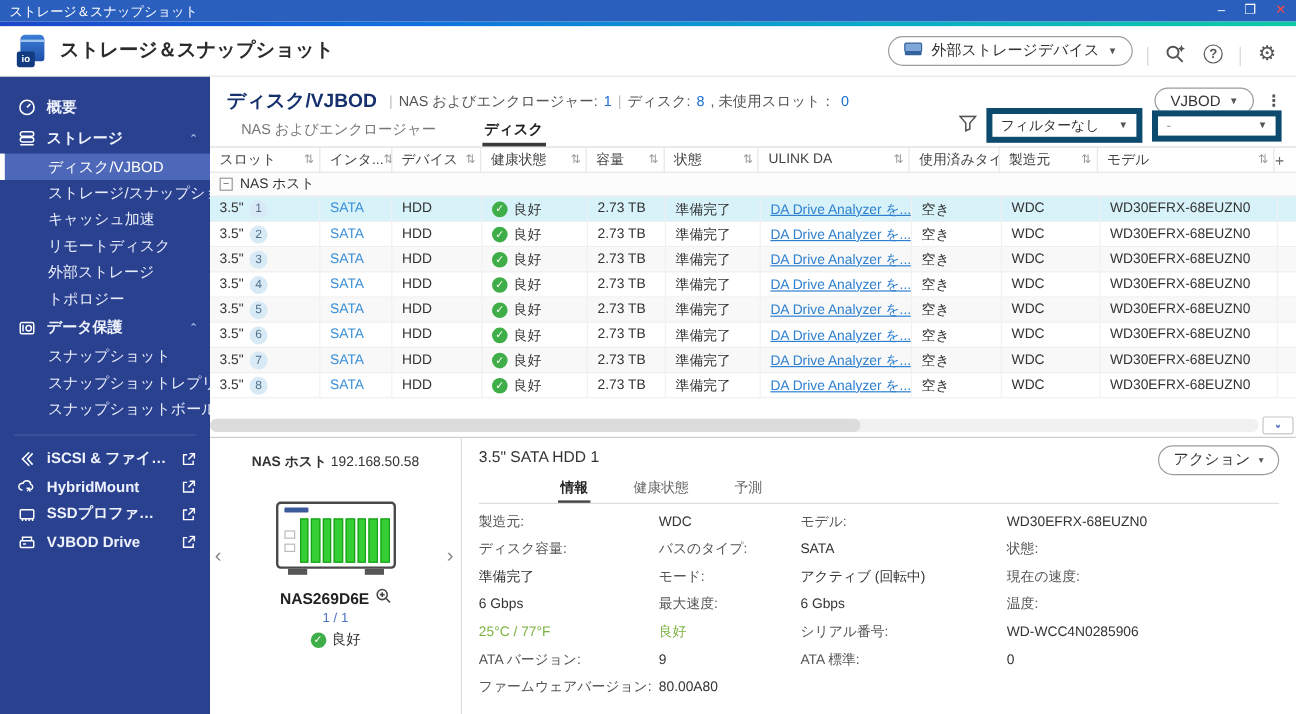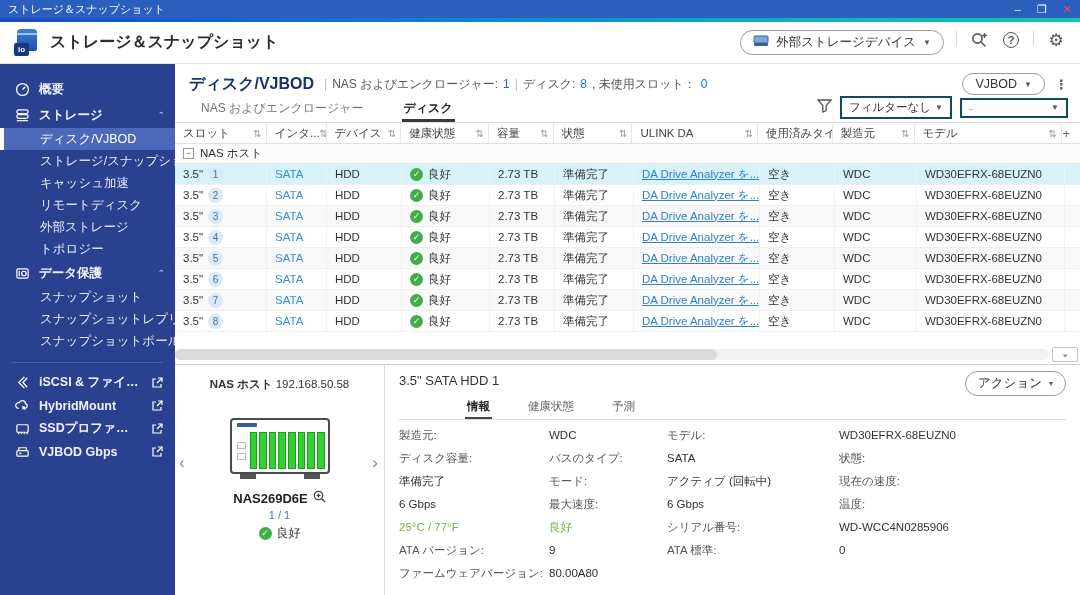--- a/index.html
+++ b/index.html
@@ -14,21 +14,21 @@
   .wctrl-close { color:#ff4b3e; font-weight:bold; }
   .accentline { height:4px; background:linear-gradient(to right,#1c46c8,#1173dd,#0aa9c9,#10c9a6); }
 
   
   .appheader { height:42px; background:#fff; display:flex; align-items:center; padding:0 14px; border-bottom:1px solid #e3e3e3; }
   .appicon { width:27px; height:27px; position:relative; margin-right:9px; }
   .appicon .db { position:absolute; left:3px; top:0; width:20px; height:22px; background:linear-gradient(#3d7fd6,#1f4fa8); border-radius:4px 4px 2px 2px; }
   .appicon .db:before { content:""; position:absolute; left:0; top:4px; right:0; height:2px; background:#9cc4ef; }
   .appicon .badge { position:absolute; left:0; bottom:0; width:15px; height:13px; background:#123a7e; color:#fff; font-size:8px; font-weight:bold; text-align:center; line-height:13px; border-radius:2px; }
   .apptitle { font-size:16px; font-weight:bold; color:#2b2b2b; flex:1; }
-  .hdr-right { display:flex; align-items:flex-start; gap:12px; }
+  .hdr-right { display:flex; align-items:flex-end; gap:12px; }
   .pill-btn { border:1px solid #9c9c9c; border-radius:13px; background:#fff; display:flex; align-items:center; gap:7px; padding:3px 12px; font-size:12.5px; color:#333; cursor:pointer; }
   .caret { font-size:8px; color:#555; }
   .vsep { width:1px; height:16px; background:#d5d5d5; }
   .hicon { width:20px; height:20px; display:flex; align-items:center; justify-content:center; color:#555; cursor:pointer; }
   .help-circle { width:16px; height:16px; border:1.5px solid #555; border-radius:50%; font-size:11px; font-weight:bold; display:flex; align-items:center; justify-content:center; color:#555; }
   .gear-glyph { font-size:17px; color:#555; }
 
   
   .mainrow { position:absolute; top:64px; left:0; right:0; bottom:0; display:flex; }
 
@@ -53,21 +53,21 @@
   .page-stats { font-size:12px; color:#555; margin-left:10px; display:flex; align-items:center; gap:5px; }
   .stat-num { color:#1a6fd4; }
   .stat-sep { color:#bbb; }
   .ph-right { margin-left:auto; display:flex; align-items:center; gap:10px; }
   .dots { font-size:13px; font-weight:bold; color:#555; letter-spacing:0; cursor:pointer; }
 
   .tabs-row { display:flex; align-items:flex-end; padding:0 12px 0 24px; border-bottom:1px solid #ddd; height:25px; }
   .tab { font-size:12px; color:#777; margin-right:36px; padding:4px 2px 5px; cursor:pointer; }
   .tab.active { color:#222; font-weight:bold; border-bottom:3px solid #3a3a3a; padding-bottom:2px; }
   .tabs-right { margin-left:auto; display:flex; align-items:center; gap:8px; padding-bottom:3px; }
-  .select-box { border:2px solid #0c4a6e; background:#fff; font-size:11.5px; color:#333; padding:2px 7px; display:flex; align-items:center; gap:4px; min-width:108px; cursor:pointer; }
+  .select-box { border:5px solid #0c4a6e; background:#fff; font-size:11.5px; color:#333; padding:2px 7px; display:flex; align-items:center; gap:16px; min-width:108px; cursor:pointer; }
   .select-box .caret { margin-left:auto; }
   .select-box.dim { color:#999; }
 
   
   .thead { display:flex; height:21px; align-items:center; font-size:11.5px; color:#444; border-bottom:1px solid #e0e0e0; }
   .th { padding-left:8px; display:flex; align-items:center; height:100%; border-right:1px solid #e6e6e6; white-space:nowrap; overflow:hidden; cursor:pointer; }
   .sort-ic { margin-left:auto; margin-right:4px; font-size:10px; color:#999; }
   .th-add { flex:1; border-right:none; color:#666; font-size:13px; justify-content:flex-end; padding-right:10px; }
   .c1{width:92px}.c2{width:60px}.c3{width:75px}.c4{width:88px}.c5{width:65px}.c6{width:79px}.c7{width:126px}.c8{width:75px}.c9{width:82px}.c10{width:148px}
   .group-row { display:flex; align-items:center; height:20px; font-size:11.5px; color:#333; border-bottom:1px solid #e6e6e6; padding-left:8px; gap:6px; background:#fcfcfc; }
@@ -275,21 +275,21 @@
       </span>
     </div>
     <div class="ext-item">
       <span class="sideicon">
         <svg width="15" height="15" viewBox="0 0 16 16" fill="none" stroke="#fff" stroke-width="1.3">
             <rect x="2" y="7" width="12" height="6" rx="1"></rect>
             <path d="M4 7 V4 H12 V7"></path>
             <line x1="4.5" y1="10" x2="7" y2="10"></line>
           </svg>
       </span>
-      <span class="lbl">VJBOD Gbps</span>
+      <span class="lbl">VJBOD Drive</span>
       <span class="sideicon">
         <svg width="12" height="12" viewBox="0 0 12 12" fill="none" stroke="#fff" stroke-width="1.2">
             <path d="M5 2 H2 V10 H10 V7"></path>
             <path d="M7 1 H11 V5"></path>
             <line x1="11" y1="1" x2="6" y2="6"></line>
           </svg>
       </span>
     </div>
   </div>
 

